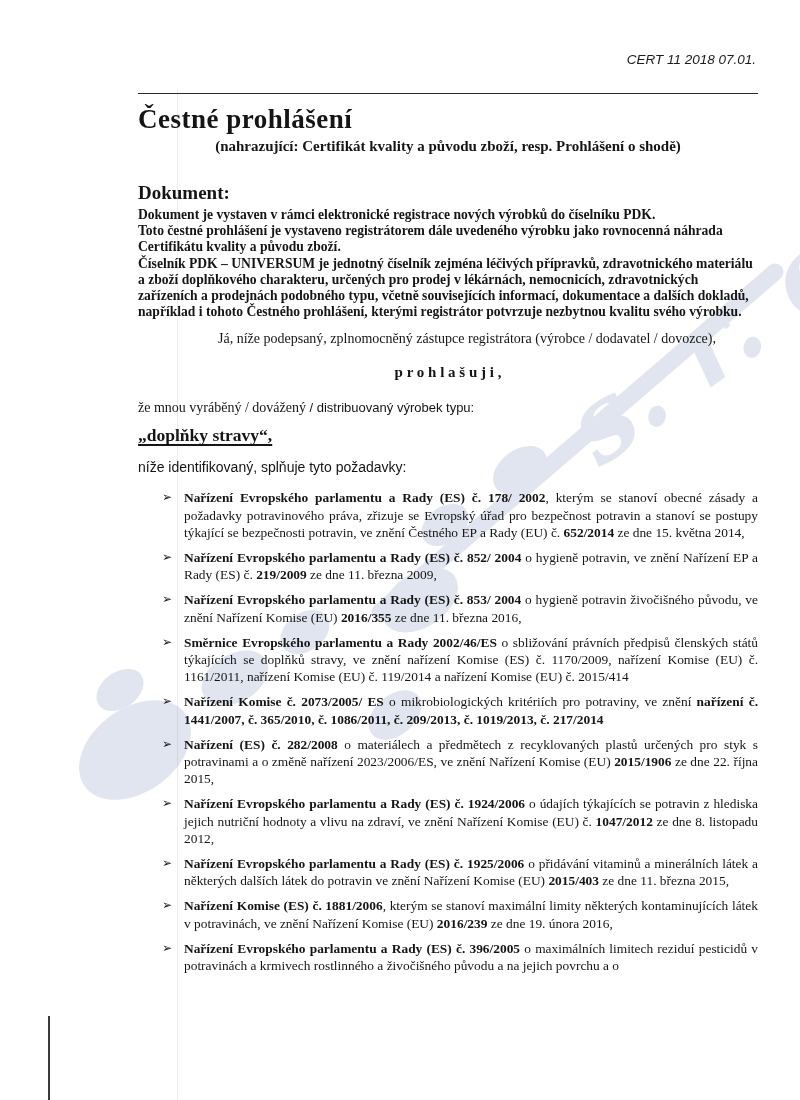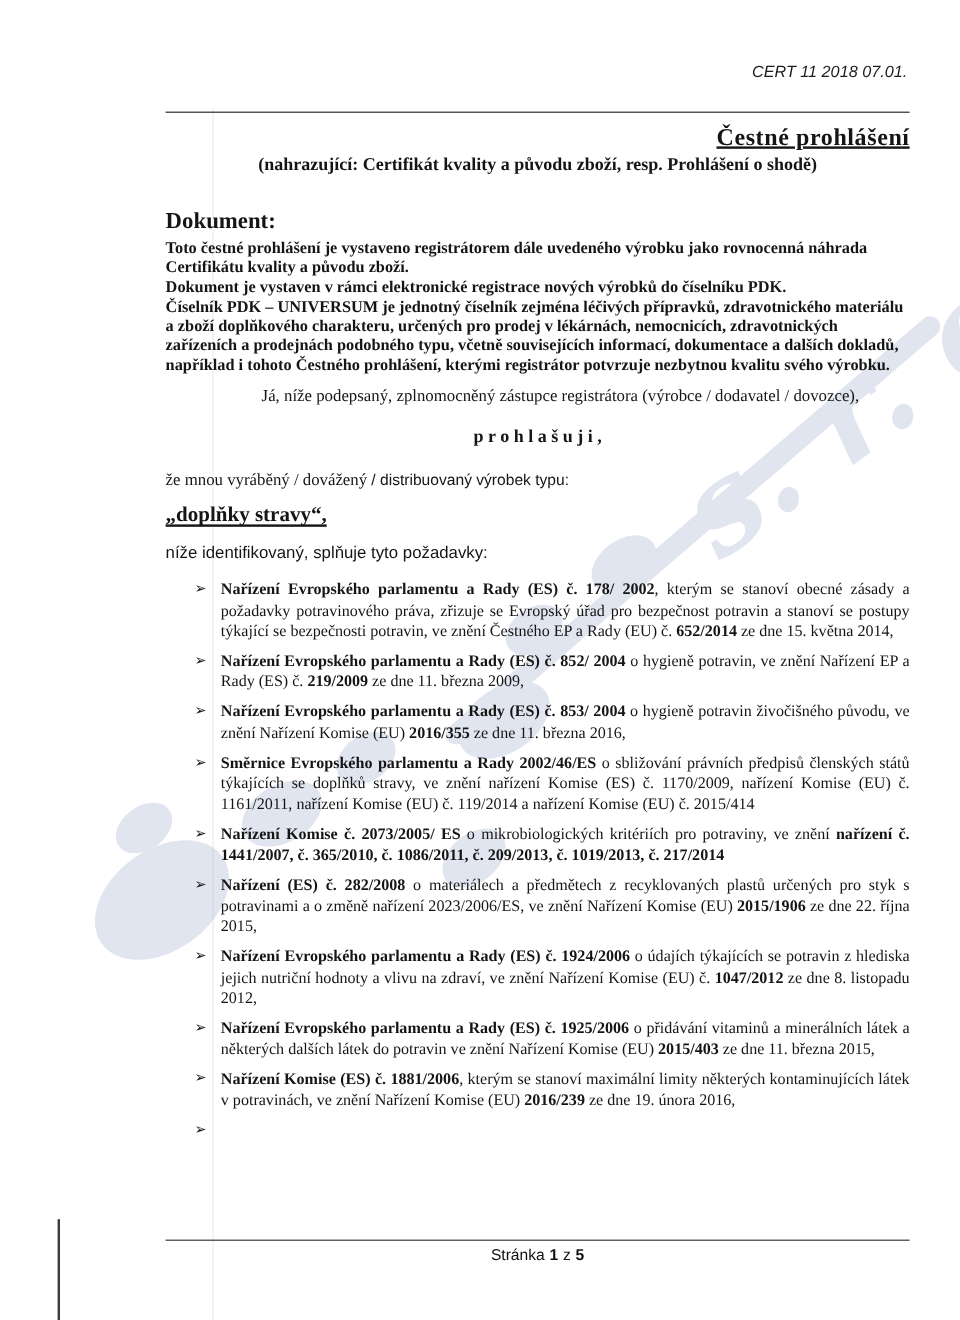--- a/index.html
+++ b/index.html
@@ -11,21 +11,21 @@
     font-family:"Liberation Serif", serif;
     color:#151515;
   }
   .watermark{position:absolute;left:0;top:0;width:800px;height:1100px;z-index:0;}
   .page{position:absolute;left:0;top:12px;width:800px;height:947px;z-index:1;margin-left:48px;}
   .content{margin:0 90px;width:620px;}
 
   .doc-code{margin-top:40px;text-align:right;font-family:"Liberation Sans",sans-serif;
     font-style:italic;font-size:13.5px;color:#1c1c1c;padding-right:2px;}
   .rule{border:none;border-top:1.6px solid #2a2a2a;margin:26px 0 0 0;}
-  .title{margin:10px 0 0 0;text-align:right;font-size:20px;font-weight:bold;letter-spacing:.5px;text-decoration:underline;}
+  .title{margin:10px 0 0 0;text-align:left;font-size:27px;font-weight:bold;letter-spacing:.5px;}
   .subtitle{margin:3px 0 0 0;text-align:center;font-size:15px;font-weight:bold;}
 
   .preamble-heading{margin:27px 0 0 0;font-size:19px;font-weight:bold;}
   .preamble{margin-top:3px;font-size:13.6px;font-weight:bold;line-height:16.2px;}
   .preamble p{margin:0;}
 
   .intro{margin:11px 0 0 0;font-size:14px;text-indent:38px;text-align:center;}
   .verb{margin:17px 0 0 0;text-align:center;font-size:15px;font-weight:bold;}
   .type-line{margin:19px 0 0 0;font-size:14px;}
   .type-line .sans{font-family:"Liberation Sans",sans-serif;font-size:13px;}
@@ -74,50 +74,41 @@
   <div class="content">
 
     <div class="doc-code">CERT 11 2018 07.01.</div>
     <hr class="rule">
 
     <h1 class="title">Čestné prohlášení</h1>
     <div class="subtitle">(nahrazující: Certifikát kvality a původu zboží, resp. Prohlášení o shodě)</div>
 
     <div class="preamble-heading">Dokument:</div>
     <div class="preamble" id="preamble-paragraphs">
+        <p>Dokument je vystaven v rámci elektronické registrace nových výrobků do číselníku PDK.</p>
         <p>Toto čestné prohlášení je vystaveno registrátorem dále uvedeného výrobku jako rovnocenná náhrada Certifikátu kvality a původu zboží.</p>
-        <p>Dokument je vystaven v rámci elektronické registrace nových výrobků do číselníku PDK.</p>
         <p>Číselník PDK – UNIVERSUM je jednotný číselník zejména léčivých přípravků, zdravotnického materiálu a zboží doplňkového charakteru, určených pro prodej v lékárnách, nemocnicích, zdravotnických zařízeních a prodejnách podobného typu, včetně souvisejících informací, dokumentace a dalších dokladů, například i tohoto Čestného prohlášení, kterými registrátor potvrzuje nezbytnou kvalitu svého výrobku.</p>
       </div>
 
     <p class="intro">Já, níže podepsaný, zplnomocněný zástupce registrátora (výrobce / dodavatel / dovozce),</p>
     <p class="verb">p r o h l a š u j i ,</p>
     <p class="type-line"><span>že mnou vyráběný / dovážený </span><span class="sans"> / distribuovaný výrobek typu:</span></p>
     <p class="product">„doplňky stravy“,</p>
     <p class="req-line">níže identifikovaný, splňuje tyto požadavky:</p>
 
     <ol class="reg-list" id="regulation-list">
         <li><span class="arrow">➢</span><span><b>Nařízení Evropského parlamentu a Rady (ES) č. 178/ 2002</b><span>, kterým se stanoví obecné zásady a požadavky potravinového práva, zřizuje se Evropský úřad pro bezpečnost potravin a stanoví se postupy týkající se bezpečnosti potravin, ve znění Čestného EP a Rady (EU) č. </span><b>652/2014</b><span> ze dne 15. května 2014,</span></span></li>
         <li><span class="arrow">➢</span><span><b>Nařízení Evropského parlamentu a Rady (ES) č. 852/ 2004</b><span> o hygieně potravin, ve znění Nařízení EP a Rady (ES) č. </span><b>219/2009</b><span> ze dne 11. března 2009,</span></span></li>
         <li><span class="arrow">➢</span><span><b>Nařízení Evropského parlamentu a Rady (ES) č. 853/ 2004</b><span> o hygieně potravin živočišného původu, ve znění Nařízení Komise (EU) </span><b>2016/355</b><span> ze dne 11. března 2016,</span></span></li>
         <li><span class="arrow">➢</span><span><b>Směrnice Evropského parlamentu a Rady 2002/46/ES</b><span> o sbližování právních předpisů členských států týkajících se doplňků stravy, ve znění nařízení Komise (ES) č. 1170/2009, nařízení Komise (EU) č. 1161/2011, nařízení Komise (EU) č. 119/2014 a nařízení Komise (EU) č. 2015/414</span></span></li>
         <li><span class="arrow">➢</span><span><b>Nařízení Komise č. 2073/2005/ ES</b><span> o mikrobiologických kritériích pro potraviny, ve znění </span><b>nařízení č. 1441/2007, č. 365/2010, č. 1086/2011, č. 209/2013, č. 1019/2013, č. 217/2014</b></span></li>
         <li><span class="arrow">➢</span><span><b>Nařízení (ES) č. 282/2008</b><span> o materiálech a předmětech z recyklovaných plastů určených pro styk s potravinami a o změně nařízení 2023/2006/ES, ve znění Nařízení Komise (EU) </span><b>2015/1906</b><span> ze dne 22. října 2015,</span></span></li>
         <li><span class="arrow">➢</span><span><b>Nařízení Evropského parlamentu a Rady (ES) č. 1924/2006</b><span>  o údajích týkajících se potravin z hlediska jejich nutriční hodnoty a vlivu na zdraví, ve znění Nařízení Komise (EU) č. </span><b>1047/2012</b><span> ze dne 8. listopadu 2012,</span></span></li>
         <li><span class="arrow">➢</span><span><b>Nařízení Evropského parlamentu a Rady (ES) č. 1925/2006</b><span>  o přidávání vitaminů a minerálních látek a některých dalších látek do potravin ve znění Nařízení Komise (EU) </span><b>2015/403</b><span> ze dne 11. března 2015,</span></span></li>
         <li><span class="arrow">➢</span><span><b>Nařízení Komise (ES) č. 1881/2006</b><span>, kterým se stanoví maximální limity některých kontaminujících látek v potravinách, ve znění Nařízení Komise (EU) </span><b>2016/239</b><span> ze dne 19. února 2016,</span></span></li>
-        <li><span class="arrow">➢</span></li>
+        <li><span class="arrow">➢</span><span><b>Nařízení Evropského parlamentu a Rady (ES) č. 396/2005</b><span> o maximálních limitech reziduí pesticidů v potravinách a krmivech rostlinného a živočišného původu a na jejich povrchu a o</span></span></li>
       </ol>
   </div>
 
-  <div class="footer">
-    <hr class="rule2">
-    <div class="pageline">
-      <span>Stránka</span>
-      <b>1</b>
-      <span>z</span>
-      <b>5</b>
-    </div>
-  </div>
 
   <div class="crease"></div>
   <div class="scan-edge"></div>
 </div>
 
 </body></html>

